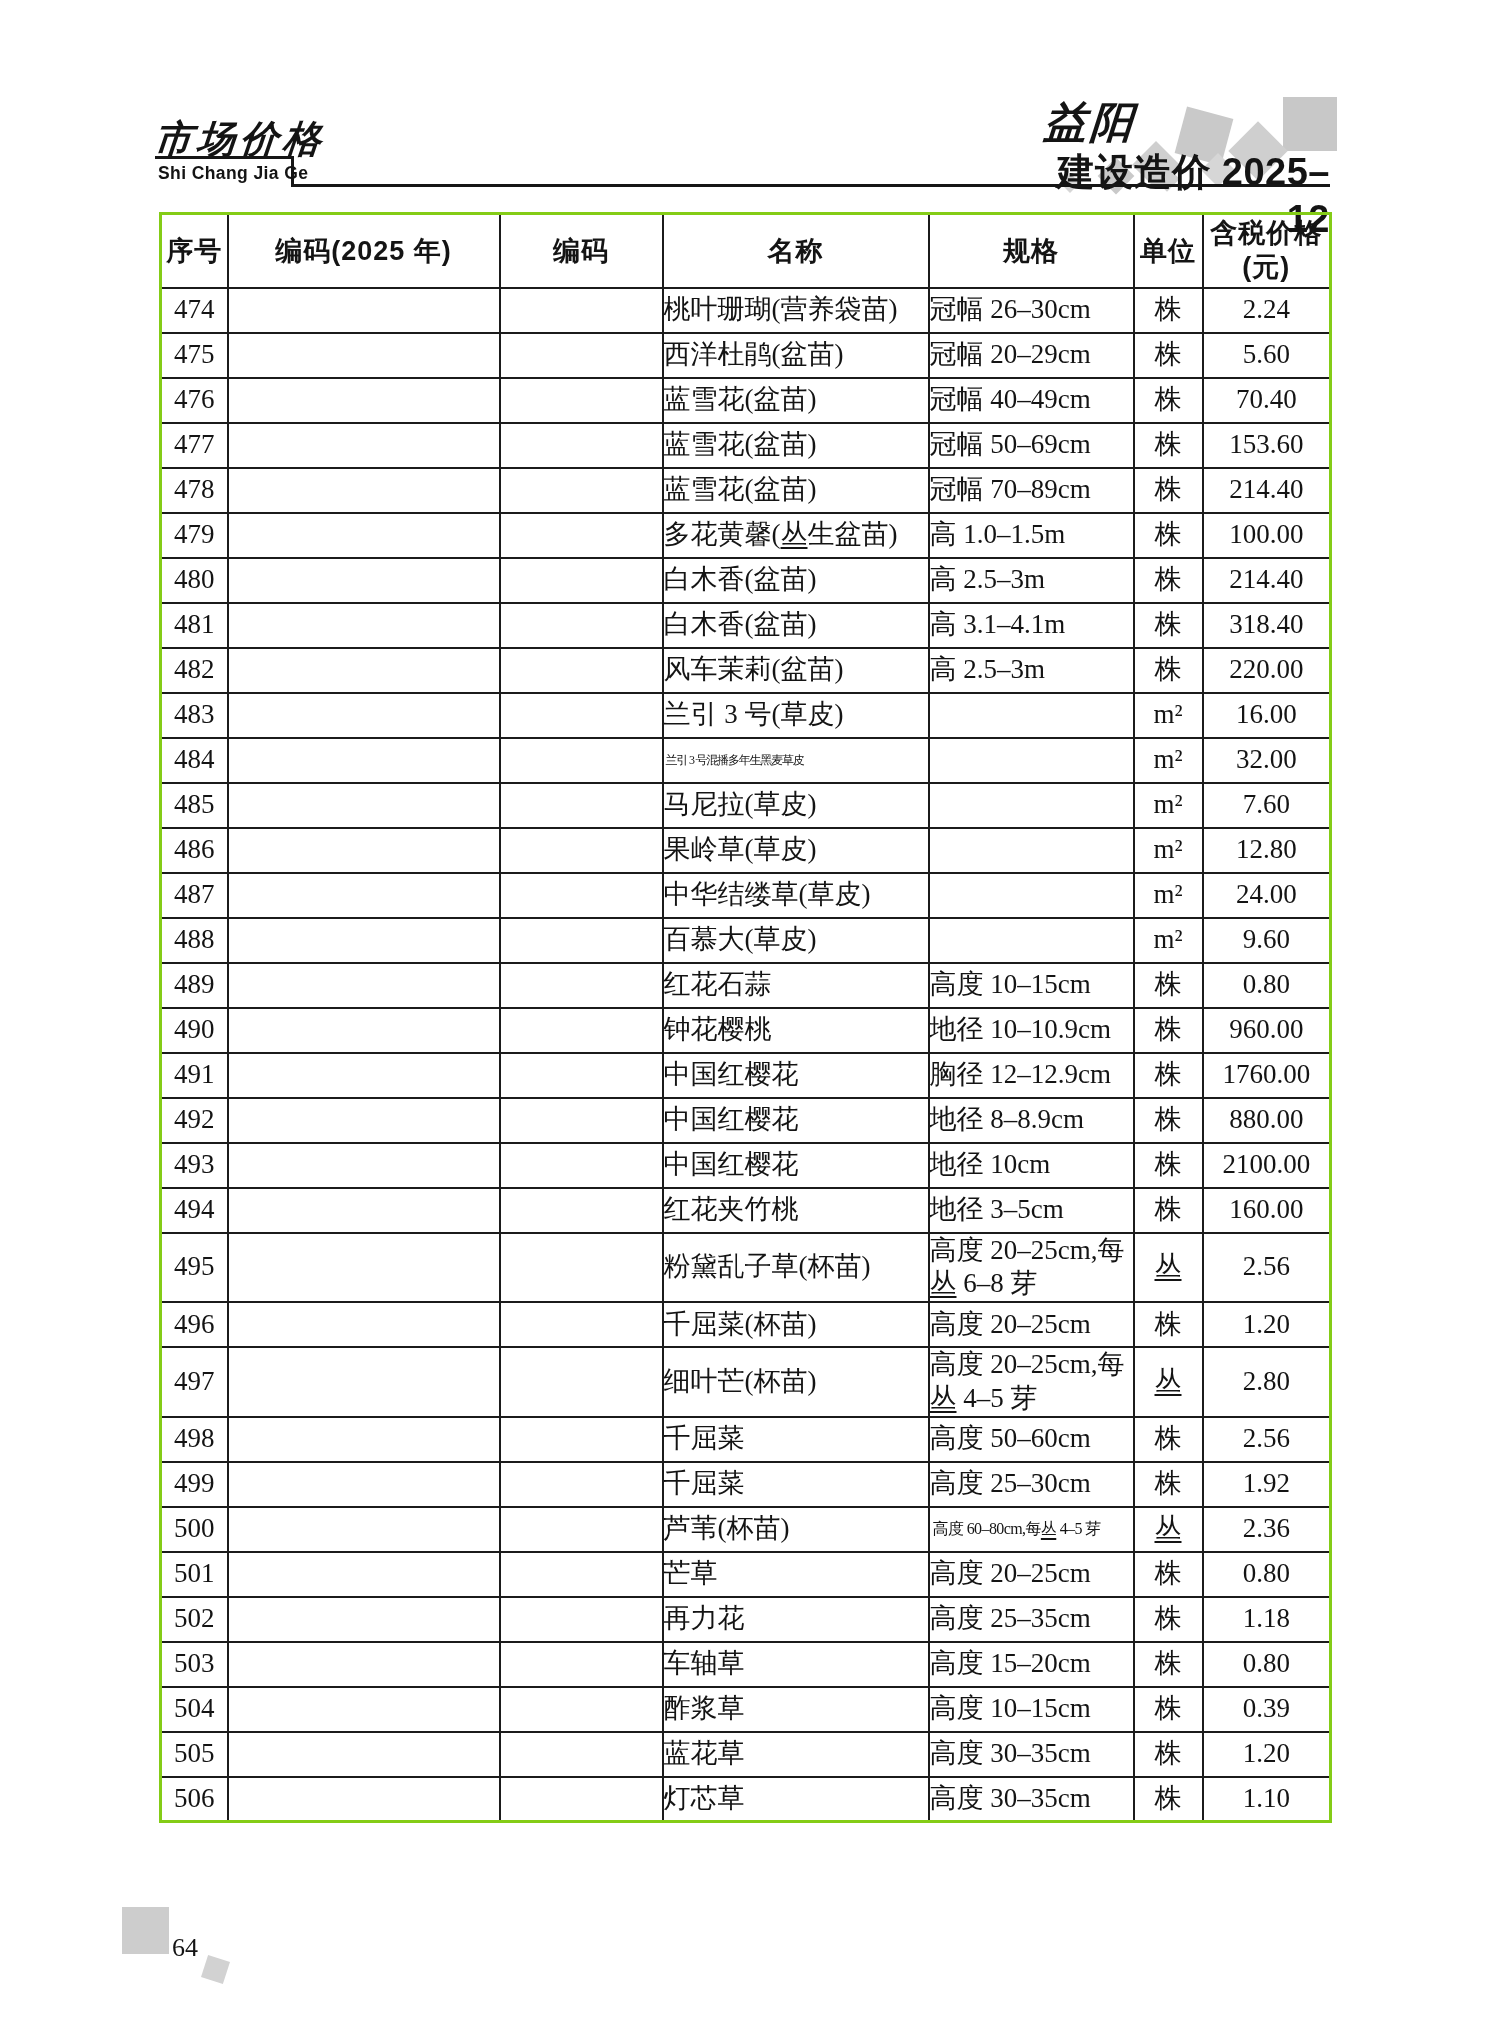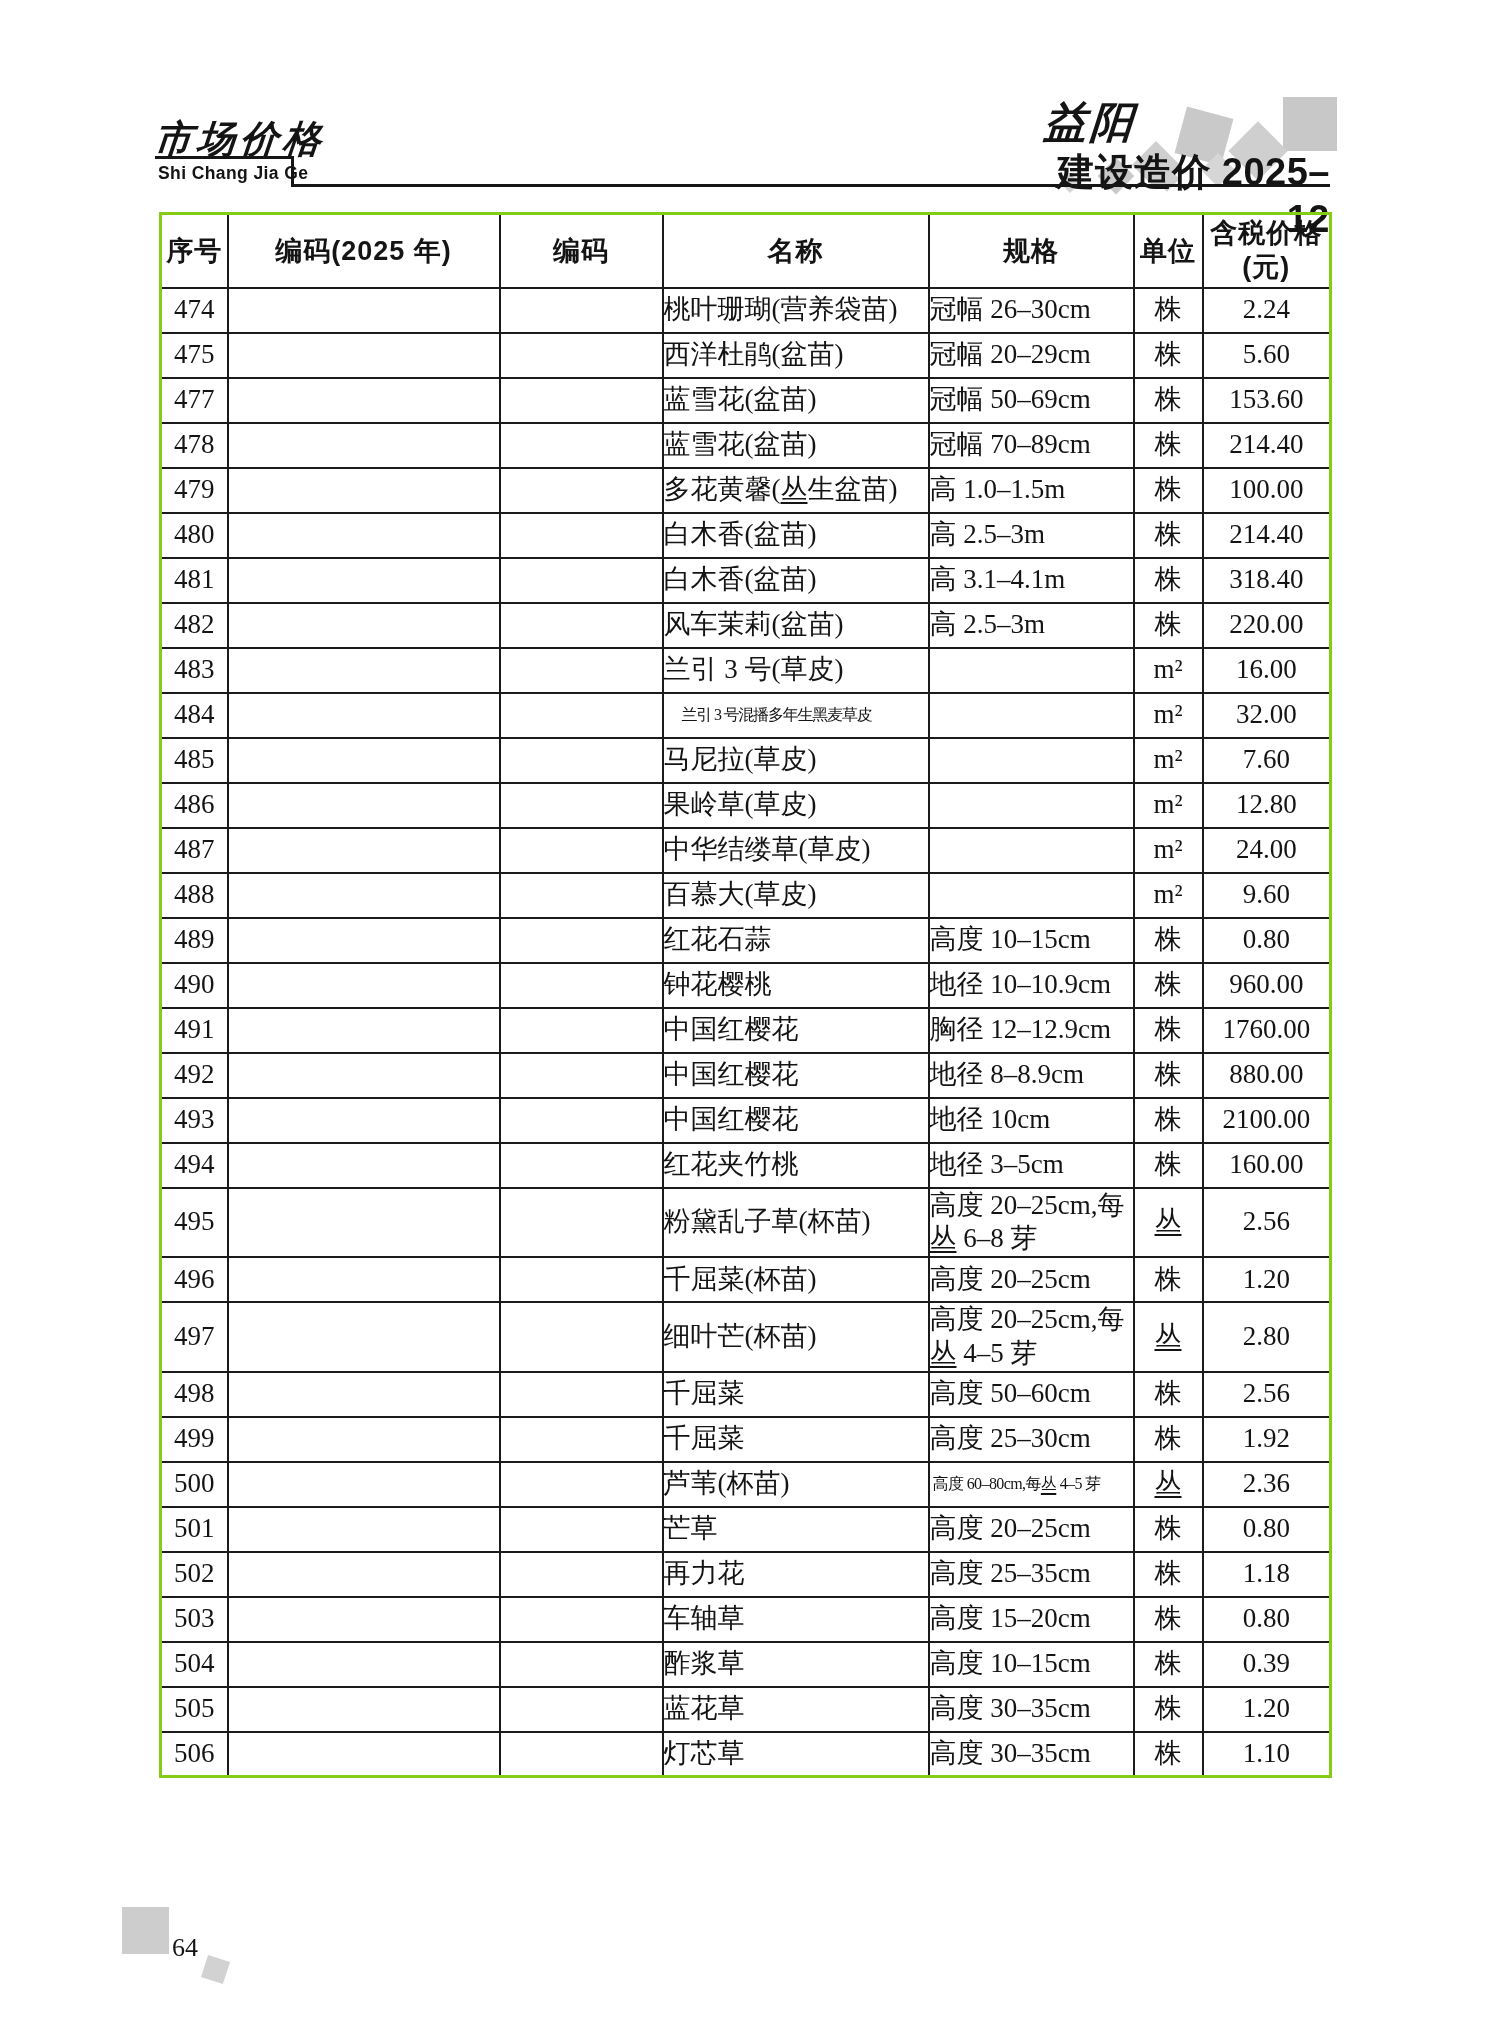--- a/index.html
+++ b/index.html
@@ -27,21 +27,21 @@
                table-layout:fixed;border:3px solid #84cc16;}
   .price-table th,.price-table td{border:2px solid #1b1b1b;padding:0;overflow:hidden;vertical-align:middle;}
   .price-table thead tr{height:74px;}
   .price-table tbody tr{height:45px;}
   .price-table tbody tr.tall{height:58px;font-family:Liberation Serif, serif;}
   .price-table th{font-family:"Liberation Sans","DejaVu Sans",sans-serif;font-weight:bold;font-size:27px;
                   text-align:center;letter-spacing:1px;}
   .price-table td{font-size:27px;line-height:1.25;}
   .c-no,.c-code,.c-unit,.c-price{text-align:center;}
   .c-name,.c-spec{text-align:left;padding:0 6px 0 12px;}
-  td.small-name{font-size:16px;letter-spacing:-1.2px;padding-left:18px;margin-left:36px;}
+  td.small-name{font-size:12px;letter-spacing:-1.2px;padding-left:2px;margin-left:36px;}
   td.small-spec{font-size:16px;letter-spacing:-.6px;padding-left:3px;}
   .price-hdr-line{line-height:1.25;letter-spacing:1px;}
   u.uu{text-underline-offset:4px;text-decoration-thickness:2px;}
 
   
   .page-num{position:absolute;left:172px;top:1933px;font-size:26px;}
   .sq-bl{left:122px;top:1907px;width:47px;height:47px;background:#cdcdcd;}
   .sq-bl2{left:204px;top:1958px;width:23px;height:23px;background:#d2d2d2;transform:rotate(18deg);}
 </style>
 </head>
@@ -104,20 +104,29 @@
         <tr>
           <td class="c-no">475</td>
           <td class="c-code"></td>
           <td class="c-code"></td>
           <td class="c-name">西洋杜鹃(盆苗)</td>
           <td class="c-spec">冠幅 20–29cm</td>
           <td class="c-unit">株</td>
           <td class="c-price">5.60</td>
         </tr>
         <tr>
+          <td class="c-no">476</td>
+          <td class="c-code"></td>
+          <td class="c-code"></td>
+          <td class="c-name">蓝雪花(盆苗)</td>
+          <td class="c-spec">冠幅 40–49cm</td>
+          <td class="c-unit">株</td>
+          <td class="c-price">70.40</td>
+        </tr>
+        <tr>
           <td class="c-no">477</td>
           <td class="c-code"></td>
           <td class="c-code"></td>
           <td class="c-name">蓝雪花(盆苗)</td>
           <td class="c-spec">冠幅 50–69cm</td>
           <td class="c-unit">株</td>
           <td class="c-price">153.60</td>
         </tr>
         <tr>
           <td class="c-no">478</td>

